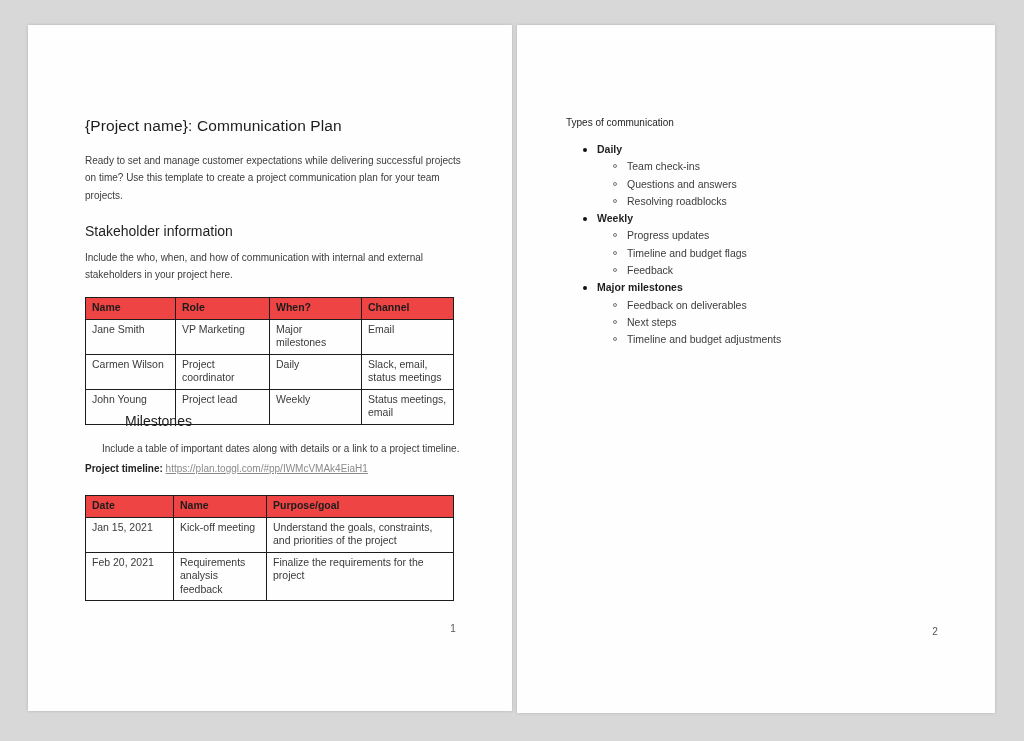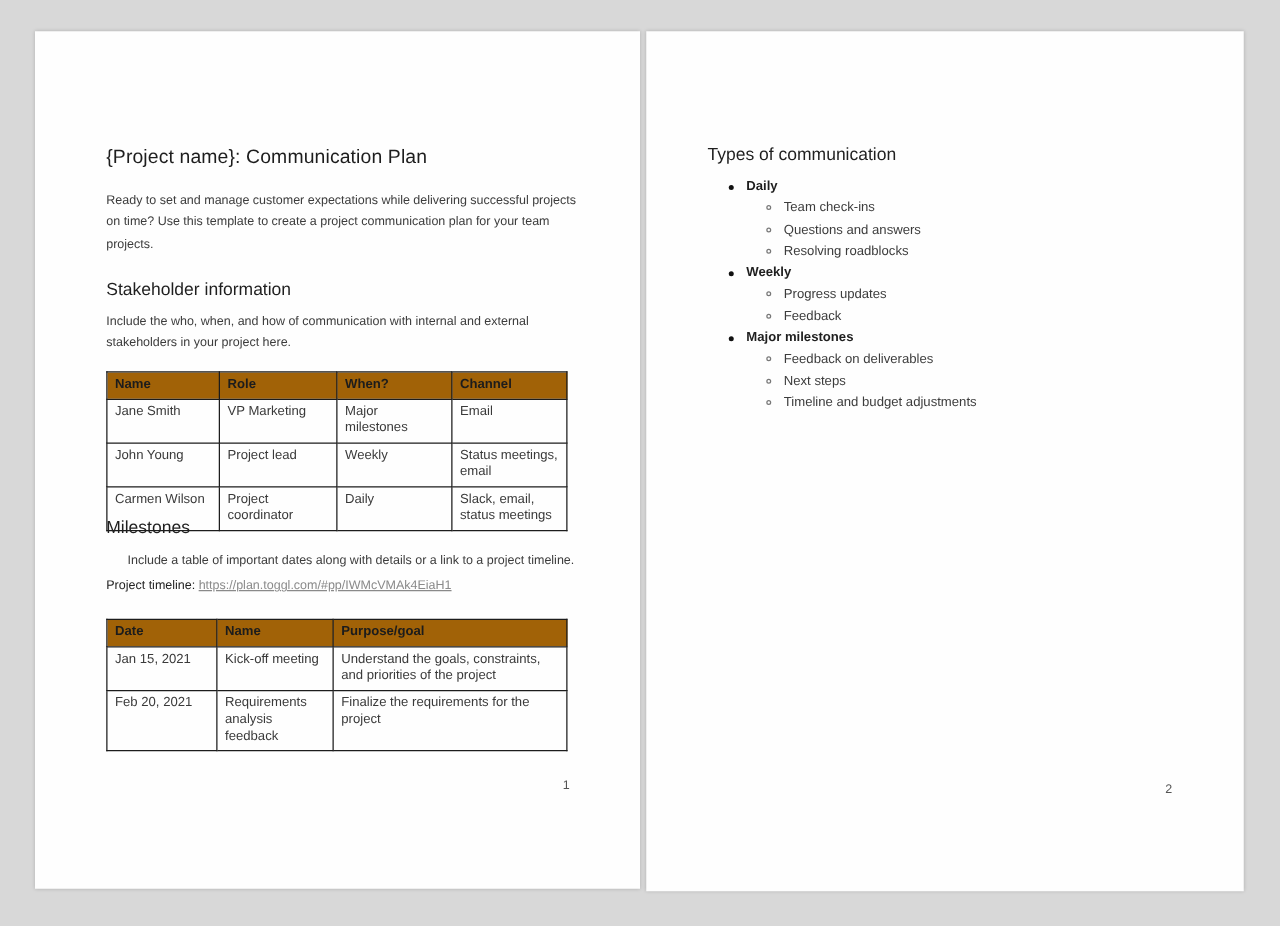--- a/index.html
+++ b/index.html
@@ -33,21 +33,21 @@
     font-size: 14px;
     line-height: 18px;
     font-weight: 400;
     color: #1f1f1f;
   }
   .body-text {
     font-size: 10px;
     line-height: 17.4px;
     color: #3c3c3c;
   }
-  .bold { font-weight: normal; color: #222; }
+  .bold { font-weight: bold; color: #222; }
   .italic { }
 
   .doc-link {
     color: #8a8a8a;
     text-decoration: underline;
     cursor: pointer;
   }
 
   table.doc-table {
     border-collapse: collapse;
@@ -58,21 +58,21 @@
     border: 1px solid #1c1c1c;
     padding: 3px 6px 4px 6px;
     font-size: 10.5px;
     line-height: 13.5px;
     text-align: left;
     vertical-align: top;
     color: #3a3a3a;
     word-wrap: break-word;
   }
   table.doc-table th {
-    background: #a16207;
+    background: #ef4444;
     font-weight: bold;
     color: #1c1c1c;
   }
 
   .pagenum {
     font-size: 10px;
     color: #555;
     width: 20px;
     text-align: center;
   }
@@ -132,35 +132,35 @@
         <th>When?</th>
         <th>Channel</th>
       </tr>
       <tr>
         <td>Jane Smith</td>
         <td>VP Marketing</td>
         <td>Major milestones</td>
         <td>Email</td>
       </tr>
       <tr>
+        <td>Carmen Wilson</td>
+        <td>Project coordinator</td>
+        <td>Daily</td>
+        <td>Slack, email, status meetings</td>
+      </tr>
+      <tr>
         <td>John Young</td>
         <td>Project lead</td>
         <td>Weekly</td>
         <td>Status meetings, email</td>
       </tr>
-      <tr>
-        <td>Carmen Wilson</td>
-        <td>Project coordinator</td>
-        <td>Daily</td>
-        <td>Slack, email, status meetings</td>
-      </tr>
     </tbody>
       </table>
 
-    <div class="abs h2" style="left:57px; top:387px; width:380px;">Milestones</div>
+    <div class="abs h2" style="left:57px; top:387px; width:380px;padding-left:40px;">Milestones</div>
 
     <div class="abs body-text" style="left:74px; top:415px; width:395px;">Include a table of important dates along with details or a link to a project timeline.</div>
 
     <div class="abs body-text" style="left:57px; top:435px; width:395px;"><span class="bold">Project timeline:</span><span>&nbsp;</span><span class="doc-link">https://plan.toggl.com/#pp/IWMcVMAk4EiaH1</span></div>
 
     <table class="doc-table abs" style="left:57px; top:470px;">
       <colgroup>
           <col style="width:88px">
           <col style="width:93px">
           <col>
@@ -182,29 +182,30 @@
         <td>Finalize the requirements for the project</td>
       </tr>
     </tbody>
       </table>
 
     <div class="abs pagenum" style="left:415px; top:598px;">1</div>
   </div>
 
   <div class="page page2">
 
-    <div class="abs h2" style="left:49px; top:89px; width:380px; font-size:14px;">Types of communication</div>
+    <div class="abs h2" style="left:49px; top:89px; width:380px; font-size:10px;">Types of communication</div>
 
     <div class="abs list" style="left:49px; top:116px;">
       <div class="li l1"><span class="dot"></span><span>Daily</span></div>
       <div class="li l2"><span class="ring"></span><span>Team check-ins</span></div>
       <div class="li l2"><span class="ring"></span><span>Questions and answers</span></div>
       <div class="li l2"><span class="ring"></span><span>Resolving roadblocks</span></div>
       <div class="li l1"><span class="dot"></span><span>Weekly</span></div>
       <div class="li l2"><span class="ring"></span><span>Progress updates</span></div>
+      <div class="li l2"><span class="ring"></span><span>Timeline and budget flags</span></div>
       <div class="li l2"><span class="ring"></span><span>Feedback</span></div>
       <div class="li l1"><span class="dot"></span><span>Major milestones</span></div>
       <div class="li l2"><span class="ring"></span><span>Feedback on deliverables</span></div>
       <div class="li l2"><span class="ring"></span><span>Next steps</span></div>
       <div class="li l2"><span class="ring"></span><span>Timeline and budget adjustments</span></div>
     </div>
 
     <div class="abs pagenum" style="left:408px; top:601px;">2</div>
   </div>
 

